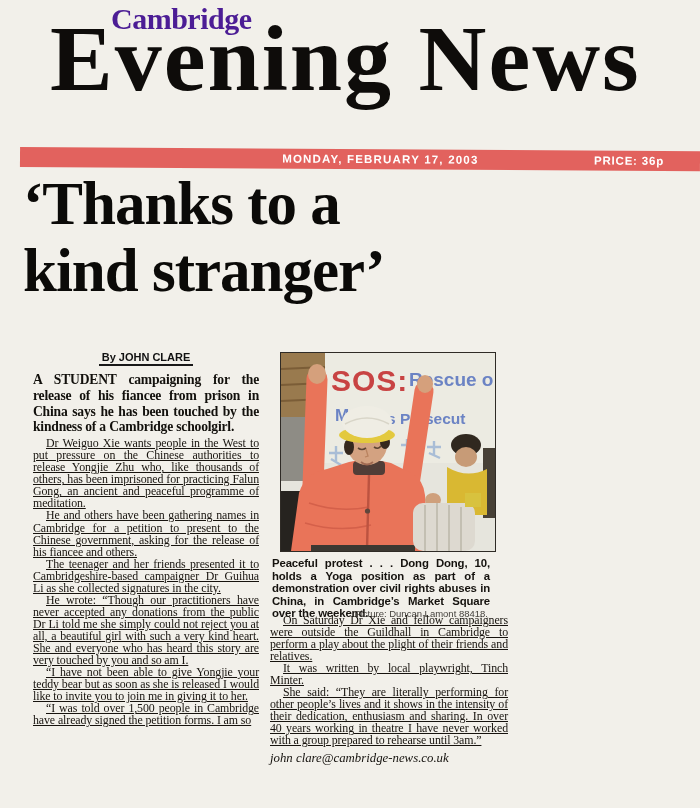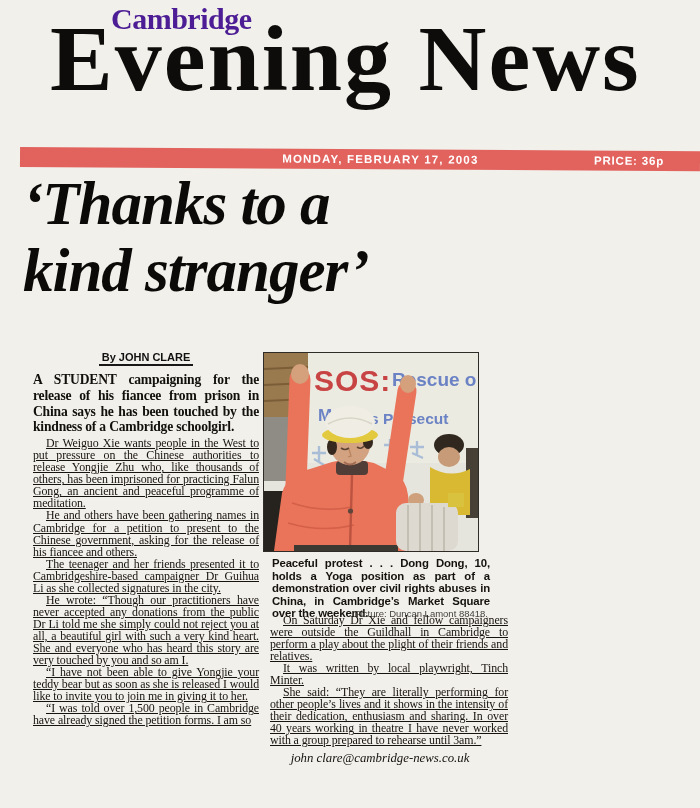--- a/index.html
+++ b/index.html
@@ -31,45 +31,45 @@
   .datebar .price{
     position:absolute;right:36px;top:50%;transform:translateY(-50%);
     color:#fff;font-family:"Liberation Sans",sans-serif;font-weight:bold;
     font-size:11.5px;letter-spacing:0.8px;white-space:nowrap;
   }
   
   .headline{
     position:absolute;left:23px;top:170px;
     font-weight:bold;font-size:61px;line-height:67px;letter-spacing:-1px;color:#0b0a08;
   }
-  .headline div{white-space:nowrap;font-style:italic;}
+  .headline div{white-space:nowrap;}
   
   .col-left{position:absolute;left:33px;top:350px;width:226px;}
   .col-right{position:absolute;left:270px;top:614px;width:238px;}
   .byline{
     text-align:center;font-family:"Liberation Sans",sans-serif;
     font-weight:bold;font-size:11px;line-height:14px;margin-bottom:8px;color:#111;
   }
   .byline span{border-bottom:2px solid #181818;padding:0 3px 1px;}
   .lead{
     font-weight:bold;font-size:13.6px;line-height:15.8px;letter-spacing:-0.2px;
     text-align:justify;margin:0 0 2px 0;color:#12100c;
   }
   .body-p{
     font-size:11.9px;line-height:12.05px;letter-spacing:-0.1px;
     text-align:justify;margin:0;color:#17130e;text-decoration:underline;
   }
   .body-p.indent{text-indent:13px;}
   .email{
-    font-style:italic;font-size:12.8px;line-height:14px;text-align:center;
+    font-style:italic;font-size:12.8px;line-height:14px;text-align:left;
     padding-right:18px;margin-top:4px;color:#14110d;
   }
   
   .photo-figure{
-    position:absolute;left:263px;top:352px;width:214px;height:198px;
+    position:absolute;left:280px;top:352px;width:214px;height:198px;
     border:1px solid #2f2b26;background:#a16207;overflow:hidden;
   }
   .caption{
     position:absolute;left:272px;top:557px;width:218px;
     font-family:"Liberation Sans",sans-serif;font-weight:bold;
     font-size:11.4px;line-height:12.5px;letter-spacing:-0.15px;
     text-align:justify;color:#15120e;
   }
   .credit{
     position:absolute;left:272px;top:608px;width:216px;text-align:right;

